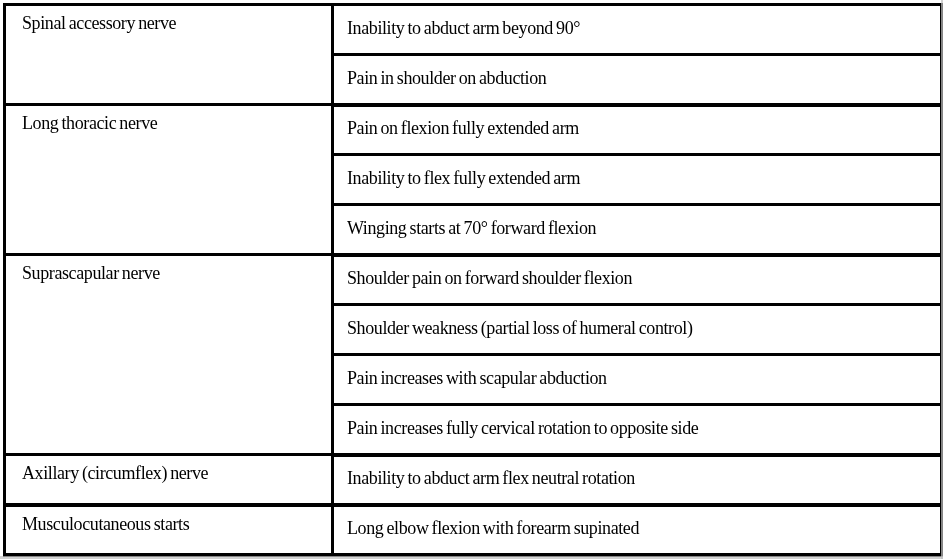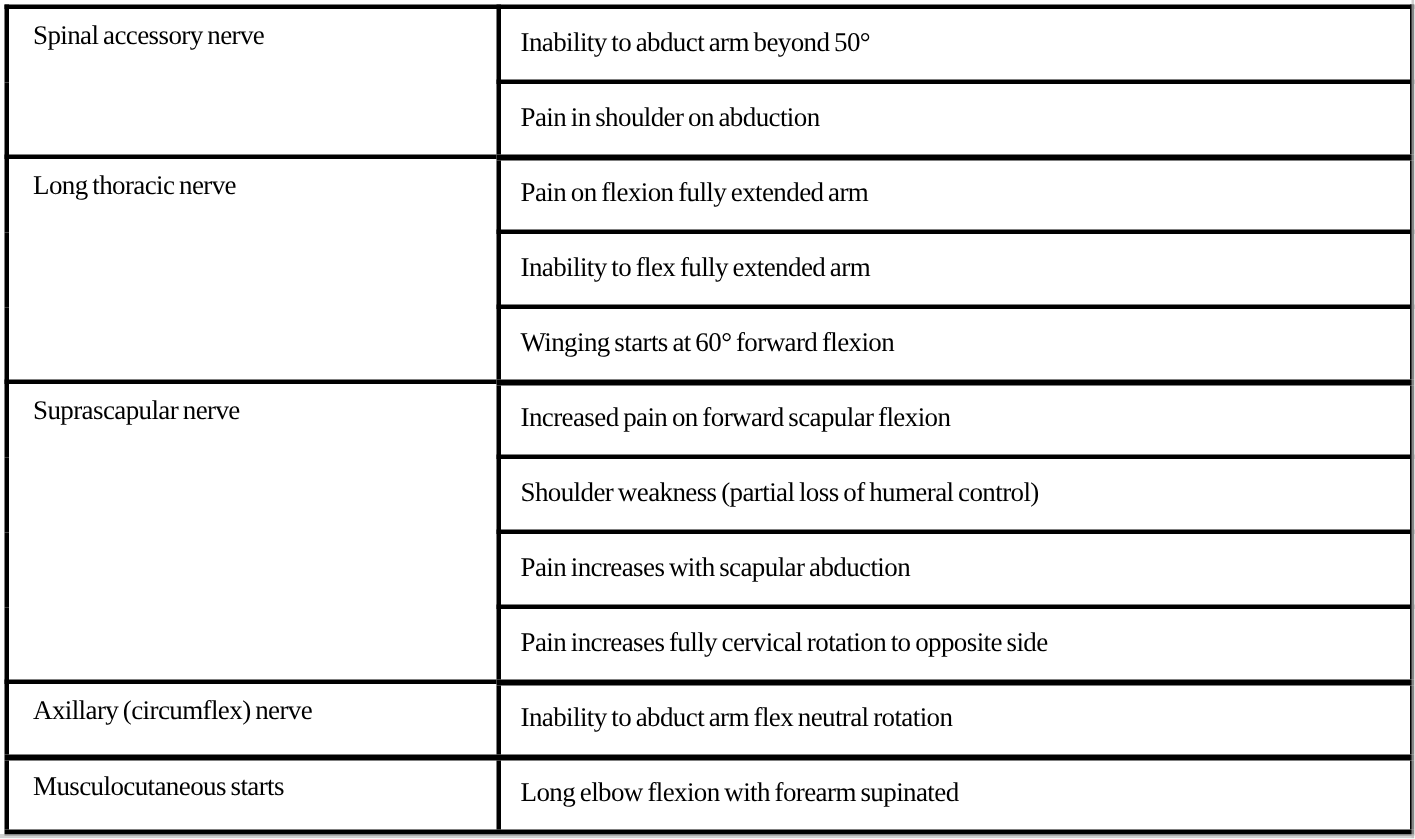--- a/index.html
+++ b/index.html
@@ -62,40 +62,40 @@
 <div class="page">
   <table class="nerve-table">
     <colgroup>
       <col class="col-nerve">
       <col class="col-symptom">
     </colgroup>
     <tbody>
 
       <tr class="row">
         <td class="nerve" rowspan="2">Spinal accessory nerve</td>
-        <td class="sym">Inability to abduct arm beyond 50°</td>
+        <td class="sym">Inability to abduct arm beyond 90°</td>
       </tr>
       <tr class="row group-end">
         <td class="sym">Pain in shoulder on abduction</td>
       </tr>
 
       <tr class="row">
         <td class="nerve" rowspan="3">Long thoracic nerve</td>
         <td class="sym">Pain on flexion fully extended arm</td>
       </tr>
       <tr class="row">
         <td class="sym">Inability to flex fully extended arm</td>
       </tr>
       <tr class="row group-end">
-        <td class="sym">Winging starts at 60° forward flexion</td>
+        <td class="sym">Winging starts at 70° forward flexion</td>
       </tr>
 
       <tr class="row">
         <td class="nerve" rowspan="4">Suprascapular nerve</td>
-        <td class="sym">Increased pain on forward scapular flexion</td>
+        <td class="sym">Shoulder pain on forward shoulder flexion</td>
       </tr>
       <tr class="row">
         <td class="sym">Shoulder weakness (partial loss of humeral control)</td>
       </tr>
       <tr class="row">
         <td class="sym">Pain increases with scapular abduction</td>
       </tr>
       <tr class="row group-end">
         <td class="sym">Pain increases fully cervical rotation to opposite side</td>
       </tr>

